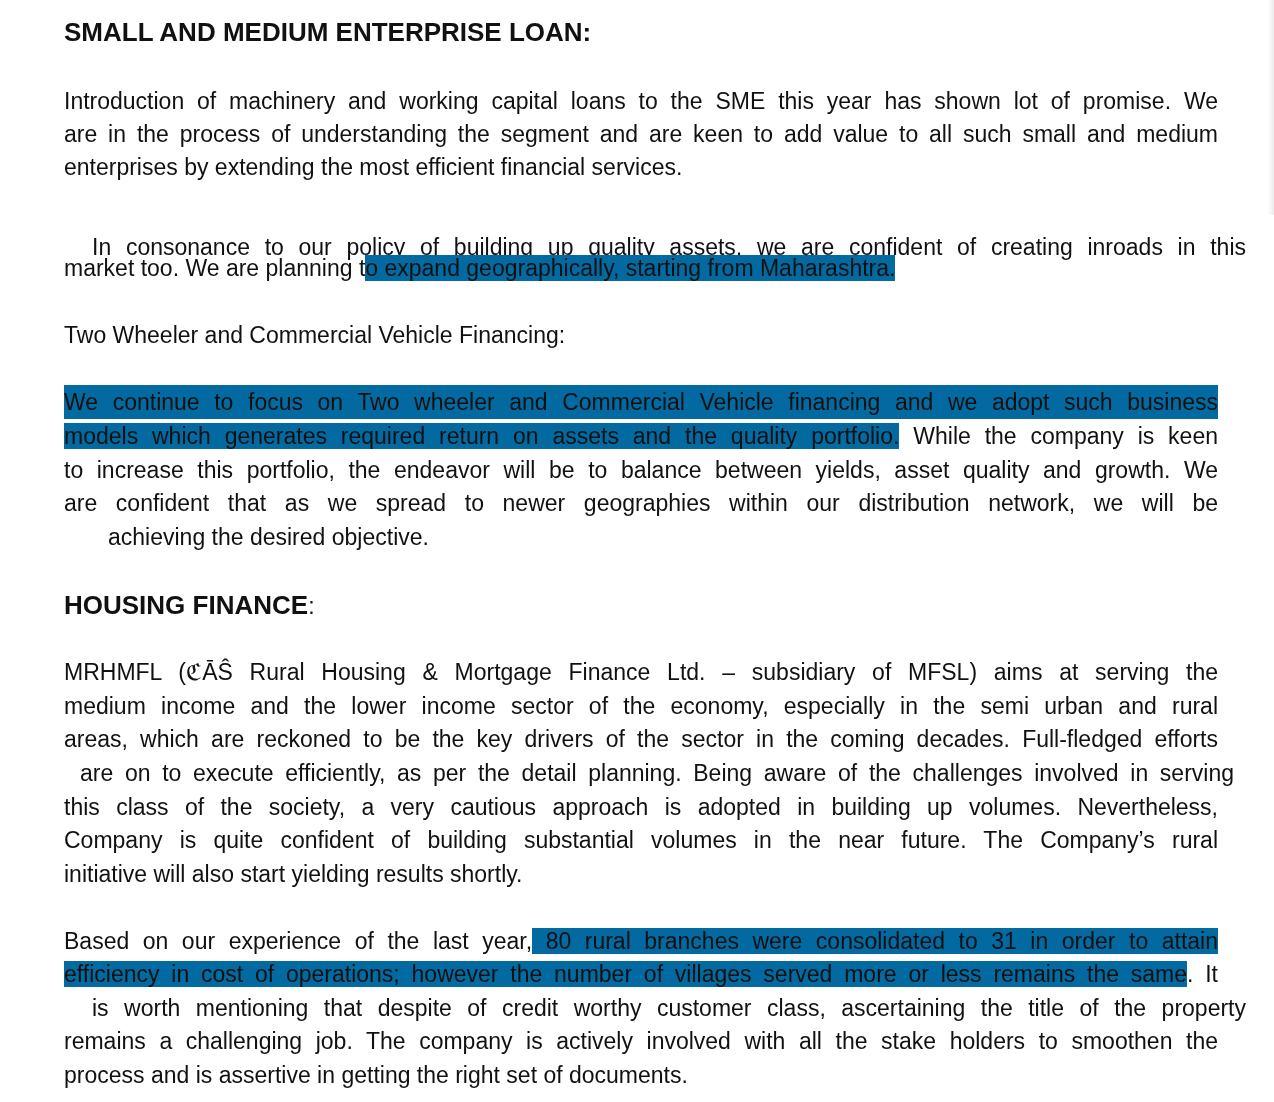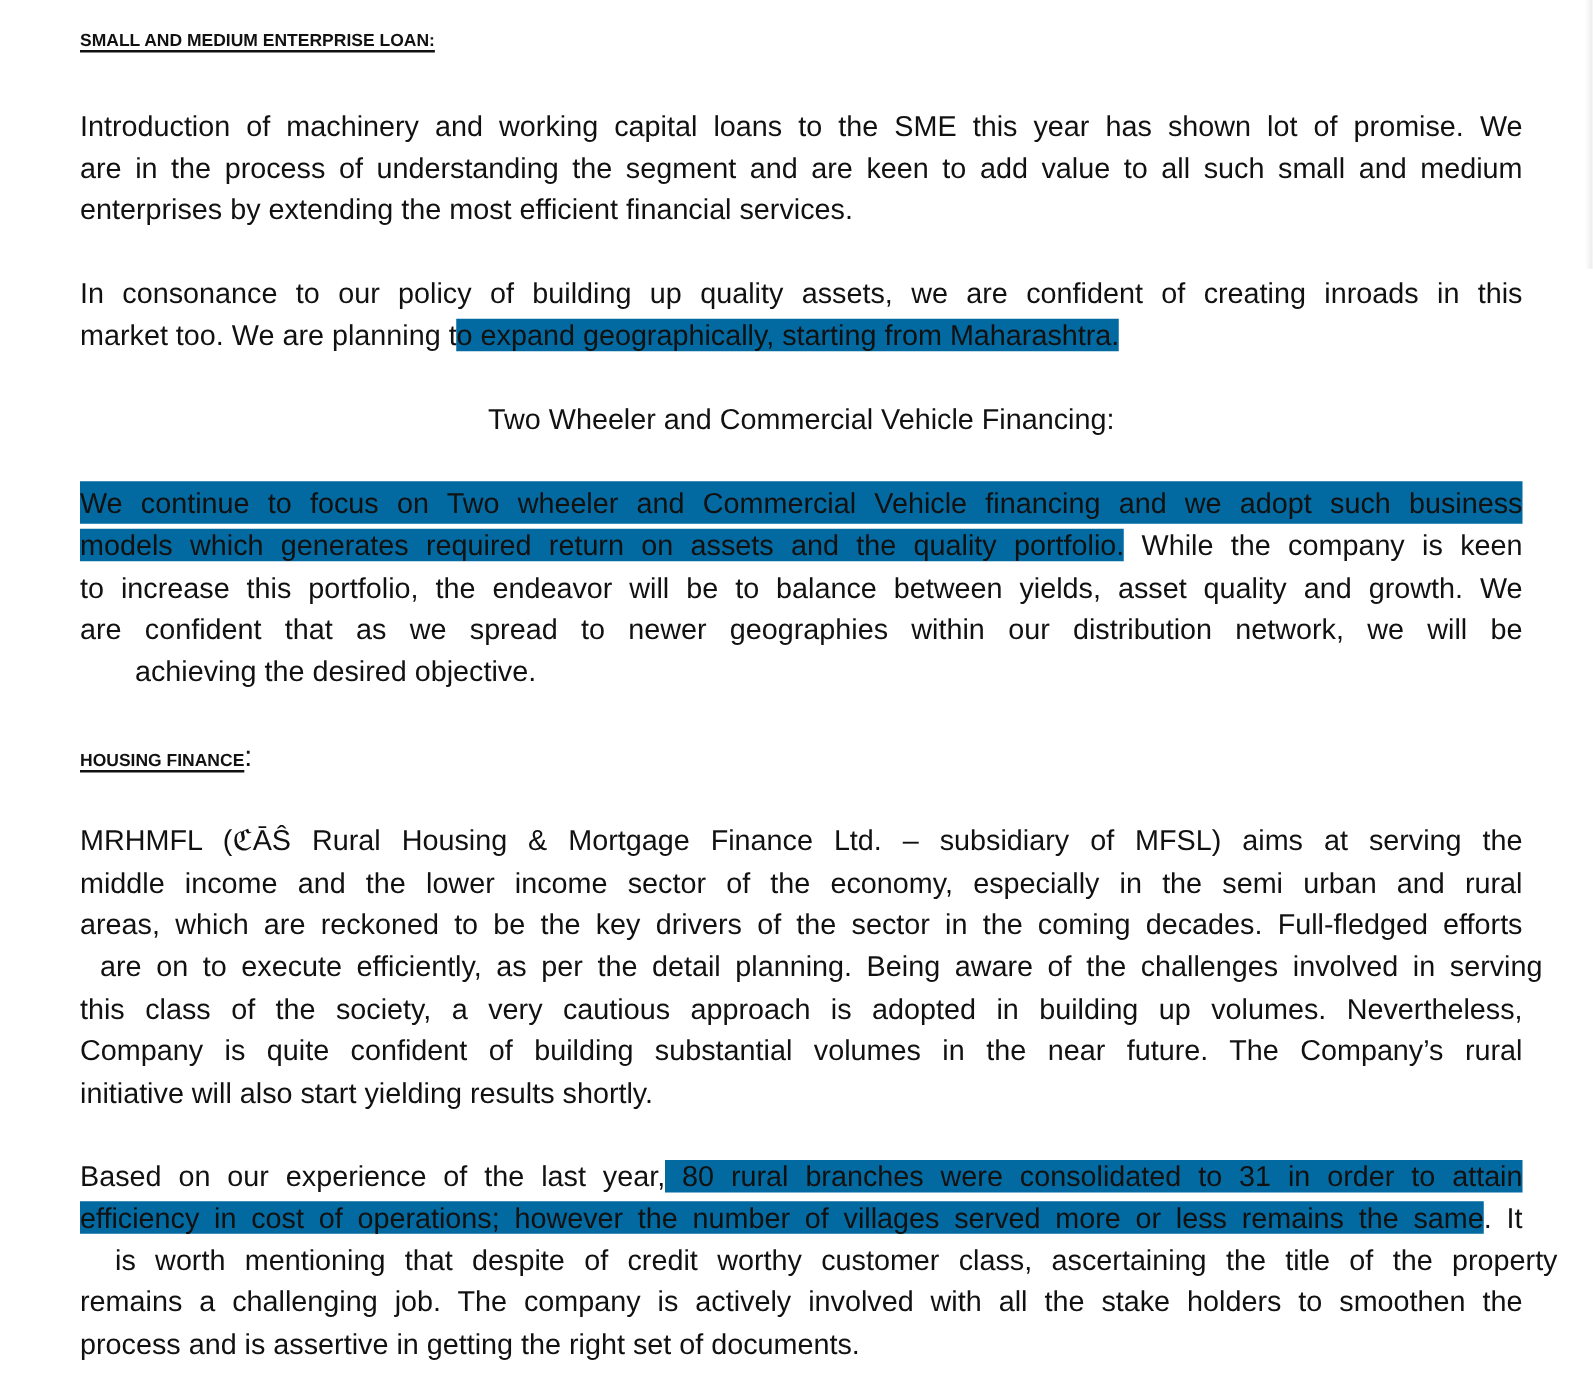--- a/index.html
+++ b/index.html
@@ -4,52 +4,52 @@
 <style>
   html, body { margin: 0; padding: 0; background: #ffffff; }
   body { width: 1274px; height: 1102px; overflow: hidden; position: relative;
          font-family: "Liberation Sans", "DejaVu Sans", sans-serif; color: #111; }
   .page { position: absolute; left: 64px; top: 0; width: 1154px; }
   .edge { position: absolute; right: 0; top: 0; width: 6px; height: 215px;
           background: linear-gradient(to right, #ffffff, #ececec); }
   .line { position: absolute; left: 0; width: 1154px; font-size: 23px; line-height: 34px;
           white-space: nowrap; }
   .just { text-align: justify; text-align-last: justify; }
-  .heading { font-weight: bold; text-decoration: underline; text-decoration-thickness: 2px;
-             text-underline-offset: 3px; font-size: 14px; }
+  .heading { font-weight: bold; text-decoration-thickness: 2px;
+             text-underline-offset: 3px; font-size: 26px; }
   .hl { background: #0369a1; }
 </style>
 </head>
 <body>
 
 <div class="edge"></div>
 
 <div class="page">
 
   <div class="line heading" style="top:15px; width:auto;">SMALL AND MEDIUM ENTERPRISE LOAN:</div>
 
   <div class="line just" style="top:84px;">Introduction of machinery and working capital loans to the SME this year has shown lot of promise. We</div>
   <div class="line just" style="top:117px;">are in the process of understanding the segment and are keen to add value to all such small and medium</div>
   <div class="line" style="top:150px;">enterprises by extending the most efficient financial services.</div>
 
-  <div class="line just" style="top:217px;">In consonance to our policy of building up quality assets, we are confident of creating inroads in this</div>
+  <div class="line just" style="top:230px;margin-left:28px;">In consonance to our policy of building up quality assets, we are confident of creating inroads in this</div>
   <div class="line" style="top:251px;"><span>market too. We are planning t</span><span class="hl">o expand geographically, starting from Maharashtra.</span></div>
 
-  <div class="line" style="top:318px;text-align:center;">Two Wheeler and Commercial Vehicle Financing:</div>
+  <div class="line" style="top:318px;">Two Wheeler and Commercial Vehicle Financing:</div>
 
   <div class="line just hl" style="top:385px;">We continue to focus on Two wheeler and Commercial Vehicle financing and we adopt such business</div>
   <div class="line just" style="top:419px;"><span class="hl">models which generates required return on assets and the quality portfolio.</span><span> While the company is keen</span></div>
   <div class="line just" style="top:453px;">to increase this portfolio, the endeavor will be to balance between yields, asset quality and growth. We</div>
   <div class="line just" style="top:486px;">are confident that as we spread to newer geographies within our distribution network, we will be</div>
   <div class="line" style="top:520px;margin-left:44px;">achieving the desired objective.</div>
 
   <div class="line" style="top:588px; width:auto;"><span class="heading">HOUSING FINANCE</span><span>:</span></div>
 
   <div class="line just" style="top:655px;">MRHMFL (ℭĀŜ Rural Housing &amp; Mortgage Finance Ltd. – subsidiary of MFSL) aims at serving the</div>
-  <div class="line just" style="top:689px;">middle income and the lower income sector of the economy, especially in the semi urban and rural</div>
+  <div class="line just" style="top:689px;">medium income and the lower income sector of the economy, especially in the semi urban and rural</div>
   <div class="line just" style="top:722px;">areas, which are reckoned to be the key drivers of the sector in the coming decades. Full-fledged efforts</div>
   <div class="line just" style="top:756px;margin-left:16px;">are on to execute efficiently, as per the detail planning. Being aware of the challenges involved in serving</div>
   <div class="line just" style="top:790px;">this class of the society, a very cautious approach is adopted in building up volumes. Nevertheless,</div>
   <div class="line just" style="top:823px;">Company is quite confident of building substantial volumes in the near future. The Company’s rural</div>
   <div class="line" style="top:857px;">initiative will also start yielding results shortly.</div>
 
   <div class="line just" style="top:924px;"><span>Based on our experience of the last year,</span><span class="hl"> 80 rural branches were consolidated to 31 in order to attain</span></div>
   <div class="line just" style="top:957px;"><span class="hl">efficiency in cost of operations; however the number of villages served more or less remains the same</span><span>. It</span></div>
   <div class="line just" style="top:991px;margin-left:28px;">is worth mentioning that despite of credit worthy customer class, ascertaining the title of the property</div>
   <div class="line just" style="top:1024px;">remains a challenging job. The company is actively involved with all the stake holders to smoothen the</div>

